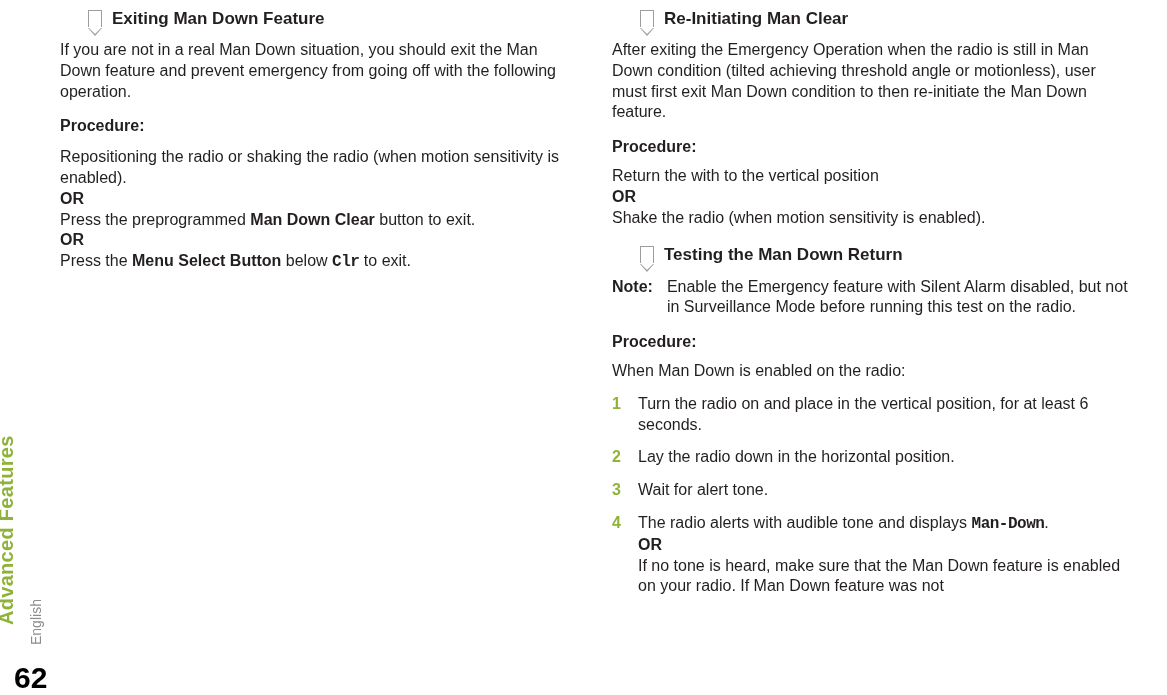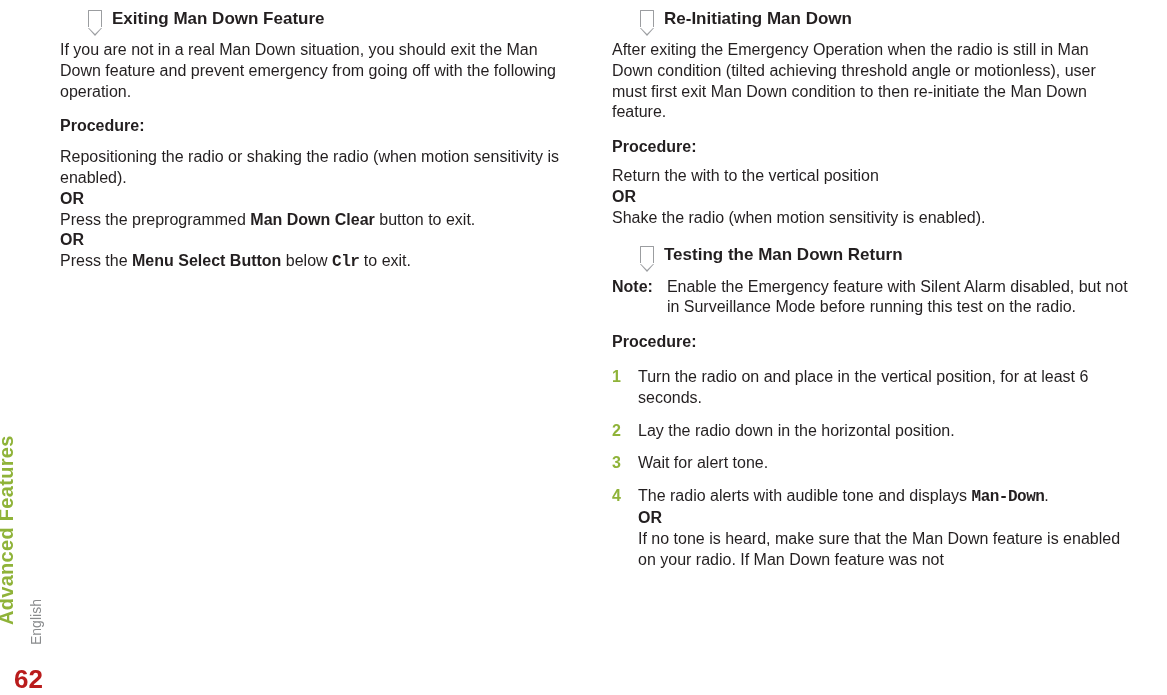--- a/index.html
+++ b/index.html
@@ -37,23 +37,23 @@
     transform: rotate(-90deg);
     transform-origin: left bottom;
     color: #8a8c8e;
     font-size: 14px;
     white-space: nowrap;
   }
   .page-number {
     position: absolute;
     left: 14px;
     bottom: 0px;
-    color: #b91c1c;
-    font-weight: bold;
-    font-size: 26px;
+    color: #000000;
+    font-weight: bold;
+    font-size: 30px;
   }
   .columns {
     position: absolute;
     left: 60px;
     top: 4px;
     right: 10px;
     bottom: 0;
     display: flex;
     gap: 32px;
   }
@@ -169,21 +169,21 @@
         <span class="bold">OR</span><br>
         <span>Press the </span><span class="btn-label">Menu Select Button</span><span> below </span><span class="disp-label">Clr</span><span> to exit.</span>
       </p>
 
     </div>
 
     <div class="col">
 
       <div class="subhead">
         <span class="bookmark-icon"></span>
-        <span class="subhead-title">Re-Initiating Man Down</span>
+        <span class="subhead-title">Re-Initiating Man Clear</span>
       </div>
 
       <p>After exiting the Emergency Operation when the radio is still in Man Down condition (tilted achieving threshold angle or motionless), user must first exit Man Down condition to then re-initiate the Man Down feature.</p>
 
       <p class="proc-label">Procedure:</p>
 
       <p style="margin-top:6px">
         <span>Return the with to the vertical position</span><br>
         <span class="bold">OR</span><br>
         <span>Shake the radio (when motion sensitivity is enabled).</span>
@@ -194,20 +194,21 @@
         <span class="subhead-title">Testing the Man Down Return</span>
       </div>
 
       <div class="note-row">
         <div class="note-key">Note:</div>
         <div class="note-body">Enable the Emergency feature with Silent Alarm disabled, but not in Surveillance Mode before running this test on the radio.</div>
       </div>
 
       <p class="proc-label">Procedure:</p>
 
+      <p style="margin:6px 0 4px 0">When Man Down is enabled on the radio:</p>
 
       <ol class="steps">
         <li>
           <span class="step-num">1</span>
           <span class="step-body">Turn the radio on and place in the vertical position, for at least 6 seconds.</span>
         </li>
         <li>
           <span class="step-num">2</span>
           <span class="step-body">Lay the radio down in the horizontal position.</span>
         </li>

